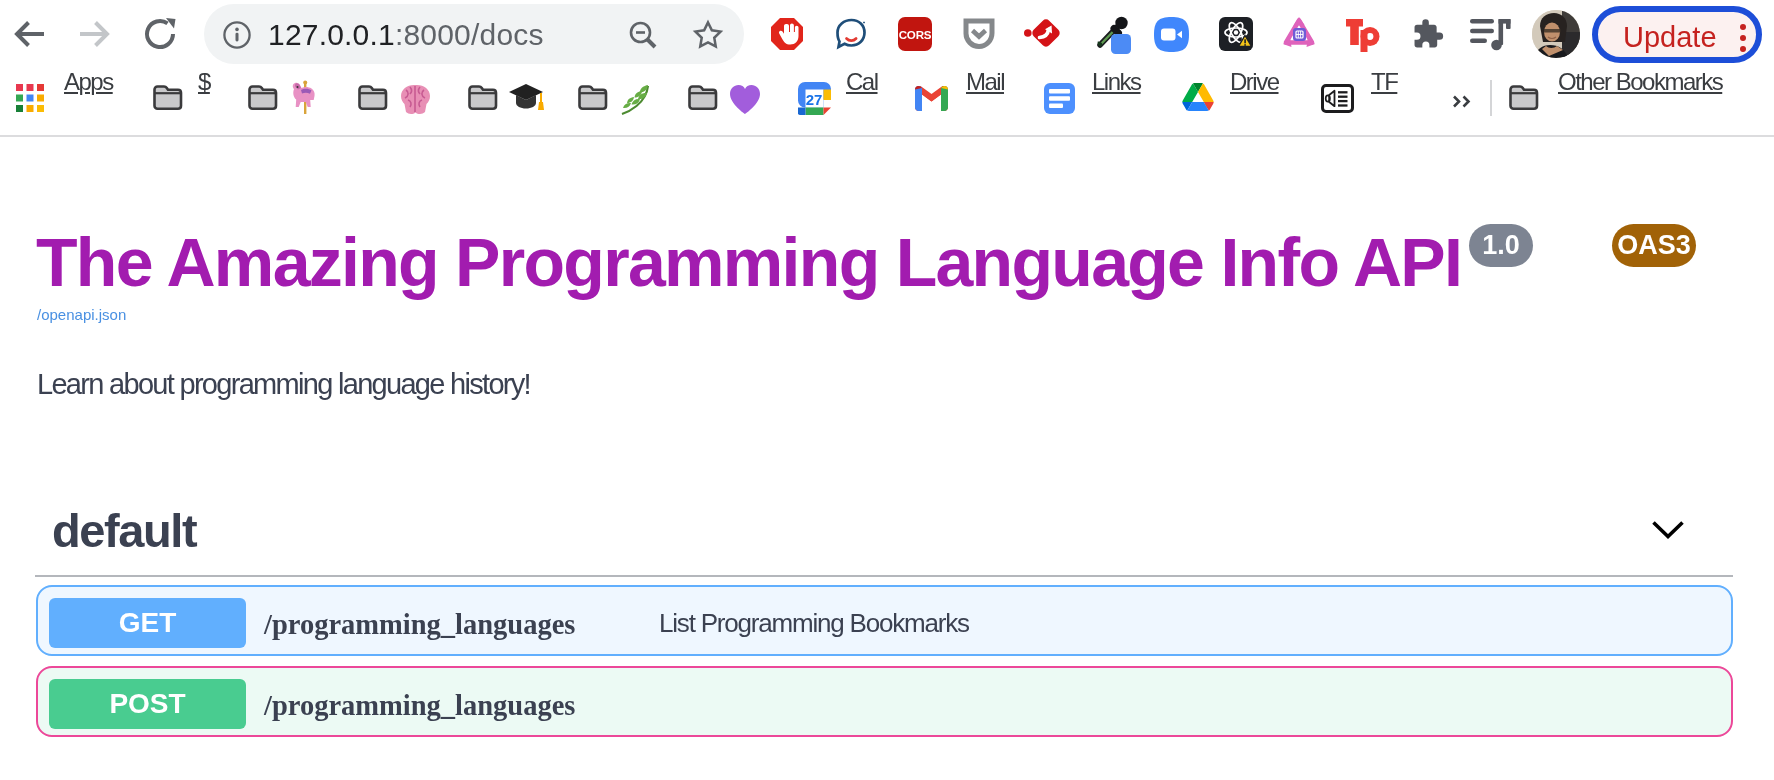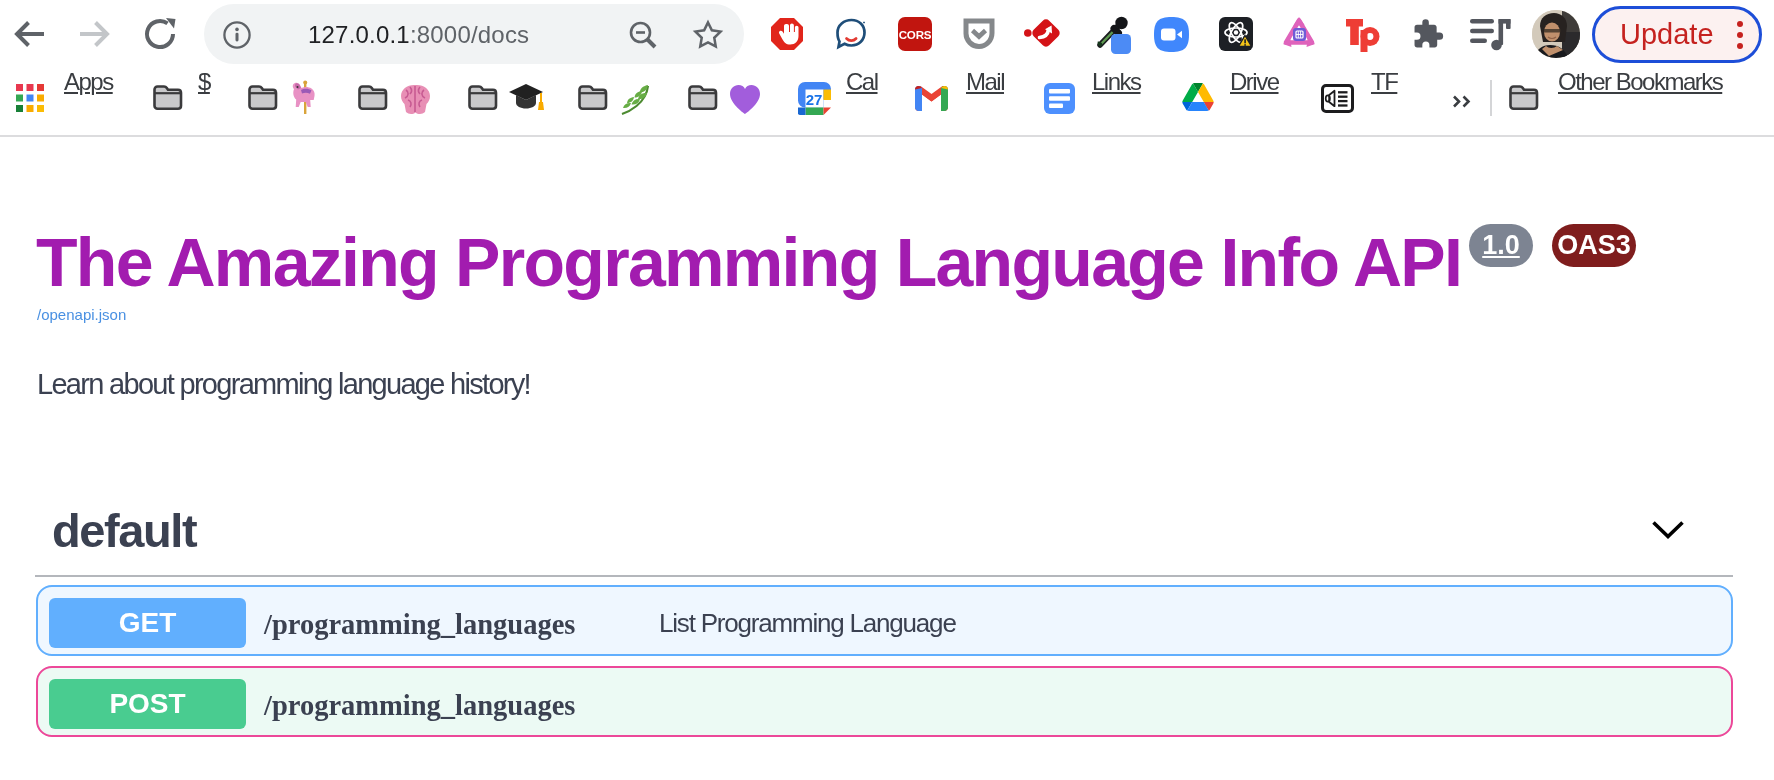--- a/index.html
+++ b/index.html
@@ -1,34 +1,34 @@
 <!DOCTYPE html>
 <html><head>
 <meta charset="utf-8">
 <style>
 html,body{margin:0;padding:0;}
 body{width:1774px;height:780px;background:#fff;font-family:"Liberation Sans",sans-serif;position:relative;overflow:hidden;}
 .abs{position:absolute;}
 
 #omnibox{left:204px;top:4px;width:540px;height:60px;border-radius:30px;background:#f1f3f4;}
-#url{left:268px;top:0;height:70px;line-height:70px;font-size:24px;letter-spacing:0.2px;color:#202124;margin-left:40px;}
+#url{left:268px;top:0;height:70px;line-height:70px;font-size:30px;letter-spacing:0.2px;color:#202124;}
 #url .grey{color:#5f6368;}
 
-#update{left:1592px;top:6px;width:170px;height:57px;border-radius:29px;border:3px solid #1d4ed8;background:#fcf1f0;box-sizing:border-box;}
+#update{left:1592px;top:6px;width:170px;height:57px;border-radius:29px;border:6px solid #1d4ed8;background:#fcf1f0;box-sizing:border-box;}
 #update .txt{position:absolute;left:25px;top:0;height:51px;line-height:51px;font-size:29px;color:#c5221f;}
 #update .dot{position:absolute;left:142px;width:6px;height:6px;border-radius:50%;background:#c5221f;}
 
 #bookbar{left:0;top:70px;width:1774px;height:65px;border-bottom:2px solid #dcdcde;}
 .folder{width:34px;height:30px;}
 .bklabel{position:absolute;top:66px;height:32px;line-height:32px;font-size:24px;color:#3a3d41;white-space:nowrap;letter-spacing:-1.5px;text-decoration:underline;}
 
 #title{left:36px;top:222px;font-size:68px;font-weight:bold;color:#a21caf;letter-spacing:-1.7px;line-height:1.2;white-space:nowrap;}
 .badge{position:absolute;top:224px;height:43px;border-radius:22px;color:#fff;font-weight:bold;font-size:27px;text-align:center;line-height:43px;}
-#b10{left:1469px;width:64px;background:#7d8492;text-decoration:underline;}
-#boas{left:1552px;width:84px;background:#7f1d1d;}
+#b10{left:1469px;width:64px;background:#7d8492;}
+#boas{left:1612px;width:84px;background:#a16207;}
 #apilink{left:37px;top:306px;font-size:15px;color:#4990e2;}
 #desc{left:37px;top:368px;font-size:29px;color:#3b4151;letter-spacing:-1.7px;}
 #deftitle{left:52px;top:503px;font-size:47px;font-weight:bold;color:#3b4151;letter-spacing:-1.4px;}
 #hr{left:35px;top:575px;width:1698px;height:2px;background:#b4b7bc;}
 .opblock{position:absolute;left:36px;width:1697px;height:71px;border-radius:16px;box-sizing:border-box;}
 #getblock{top:585px;border:2px solid #61affe;background:rgba(97,175,254,0.1);}
 #postblock{top:666px;border:2px solid #ec4899;background:rgba(73,204,144,0.1);}
 .method{position:absolute;left:11px;top:11px;width:197px;height:50px;border-radius:6px;color:#fff;font-weight:bold;font-size:28px;text-align:center;line-height:50px;}
 #getblock .method{background:#61affe;}
 #postblock .method{background:#49cc90;}
@@ -318,19 +318,19 @@
 <div id="apilink" class="abs">/openapi.json</div>
 <div id="desc" class="abs">Learn about programming language history!</div>
 <div id="deftitle" class="abs">default</div>
 <svg class="abs" style="left:1651px;top:520px" width="34" height="20" viewBox="0 0 34 20" fill="none" stroke="#000" stroke-width="3.6">
     <path d="M2.5 2.5 17 16.5 31.5 2.5"></path>
   </svg>
 <div id="hr" class="abs"></div>
 <div id="getblock" class="opblock abs">
     <div class="method">GET</div>
     <div class="path">/programming_languages</div>
-    <div class="summ">List Programming Language</div>
+    <div class="summ">List Programming Bookmarks</div>
   </div>
 <div id="postblock" class="opblock abs">
     <div class="method">POST</div>
     <div class="path">/programming_languages</div>
   </div>
 
 
 </body></html>

